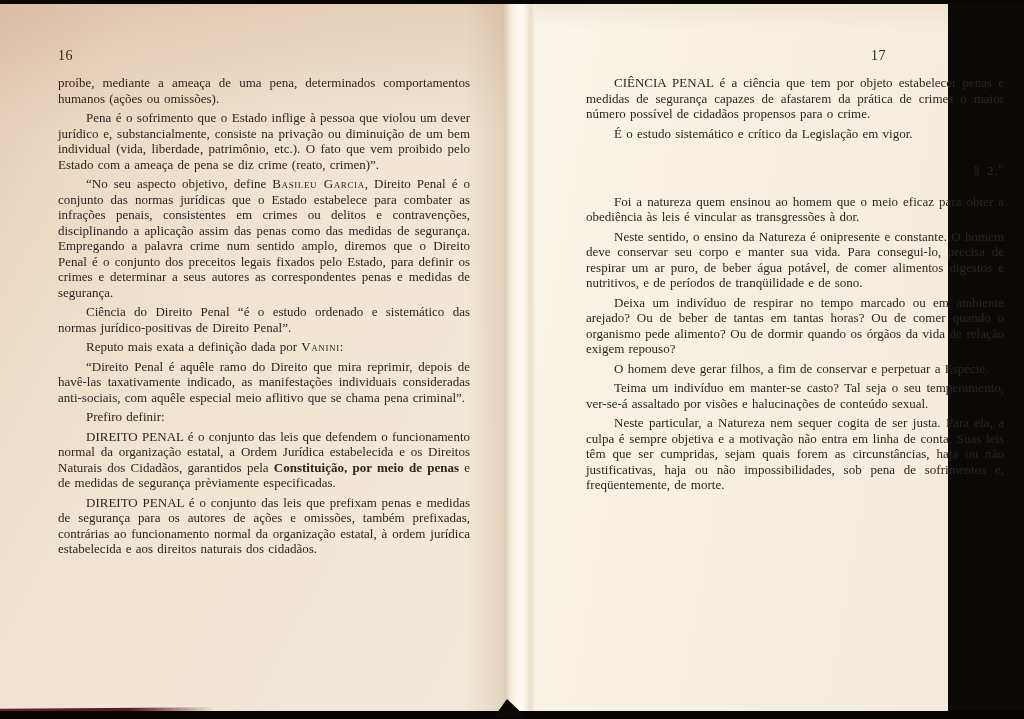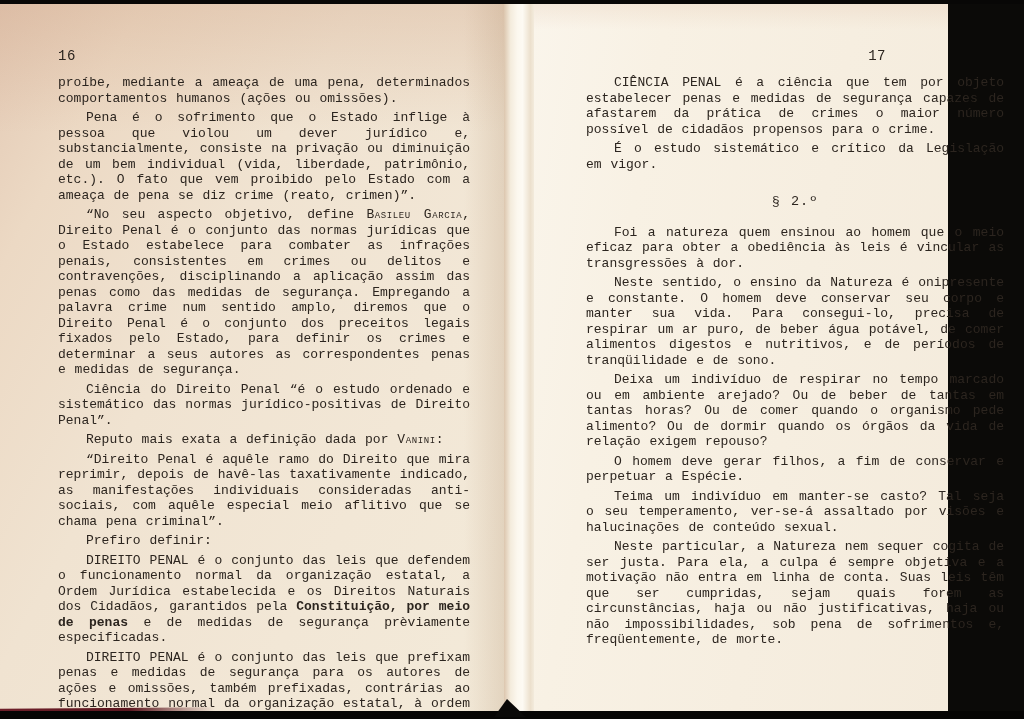--- a/index.html
+++ b/index.html
@@ -4,21 +4,21 @@
 <style>
   html, body { margin: 0; padding: 0; background: #1a1915; }
   * { box-sizing: border-box; }
 
   .scan {
     position: relative;
     width: 1024px;
     height: 719px;
     overflow: hidden;
     background: #0b0a08;
-    font-family: Liberation Mono, monospace;
+    font-family: Liberation Serif, serif;
   }
 
   
   .page { position: absolute; top: 3px; height: 712px; }
 
   .page-left {
     left: 0; width: 510px;
     background:
       linear-gradient(118deg, #e3c9b4 0%, #ecd9c4 16%, #f0e3d1 40%, #f2e7d6 70%, #f3ead9 100%);
   }
@@ -79,21 +79,21 @@
     word-spacing: 1px;
   }
   .text-left  { left: 58px; width: 412px; }
   .text-right { left: 52px; width: 418px; }
 
   .para { margin: 0 0 4px 0; }
   .para.indent { text-indent: 28px; }
 
   .section-heading {
     margin: 22px 0 15px 0;
-    text-align: center; text-indent: 0;
+    text-align: right; text-indent: 0;
     font-size: 13.5px; letter-spacing: 1px;
   }
 
   .smallcaps { font-variant: small-caps; letter-spacing: 0.6px; margin-top: 36px; }
   .bold { font-weight: bold; }
 </style>
 </head>
 <body>
 
 <div class="scan">

